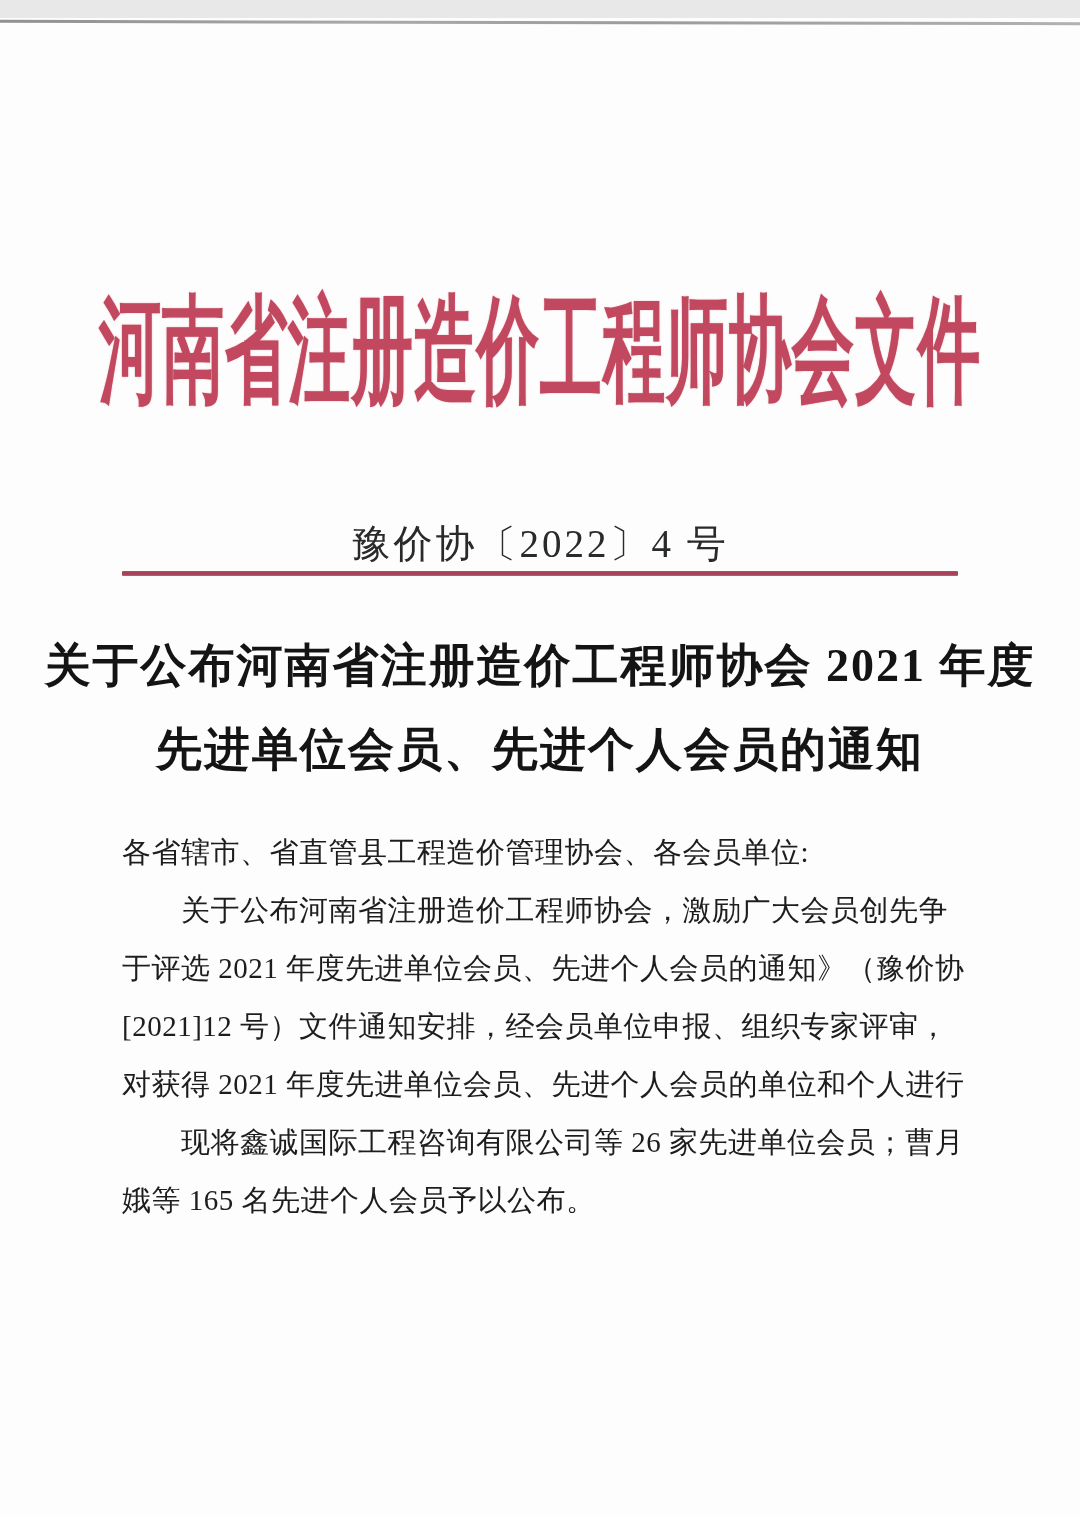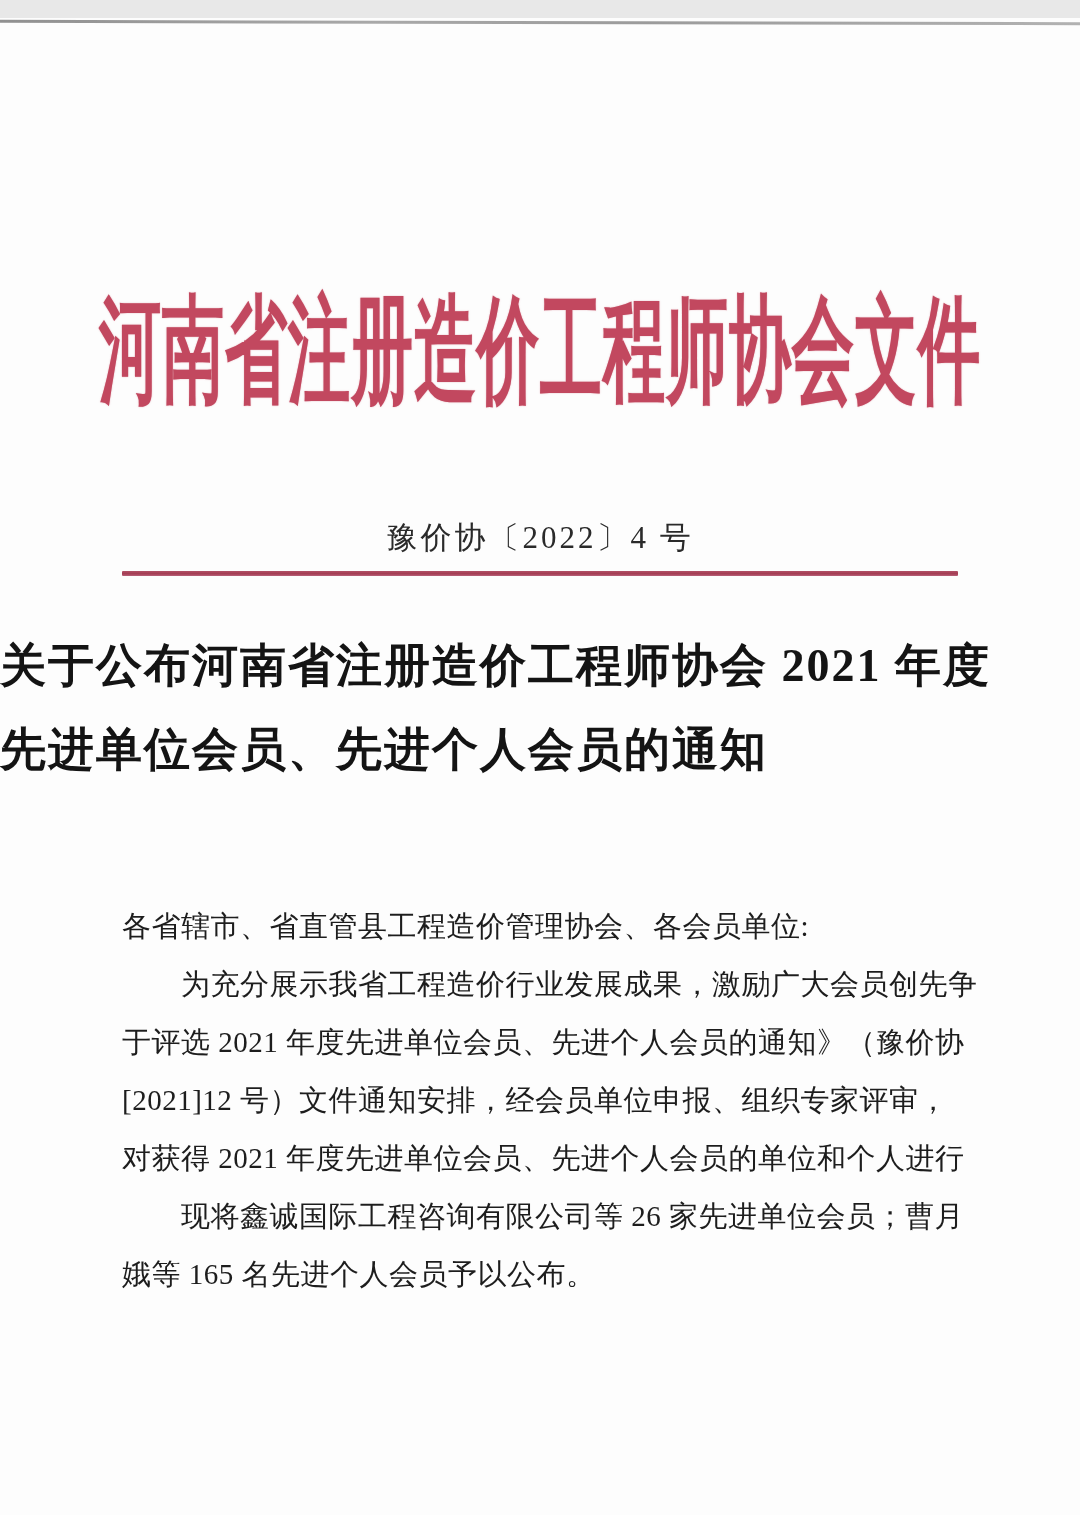--- a/index.html
+++ b/index.html
@@ -54,47 +54,48 @@
     transform-origin:center top;
     white-space:nowrap;
     text-shadow:0 0 1px rgba(194,72,95,.55);
   }
   .doc-number{
     position:absolute;
     top:499px;
     left:0;
     width:100%;
     text-align:center;
-    font-size:31px;
+    font-size:39px;
     letter-spacing:3px;
     color:#2a2a2a;
   }
   .red-rule{
     position:absolute;
     top:553px;
     left:122px;
     width:836px;
     height:5px;
     background:linear-gradient(180deg,#b15066 0%,var(--rule-red) 55%,#b8627a 100%);
     border-radius:1px;
   }
   .doc-title{
     position:absolute;
     top:606px;
     left:0;
     width:100%;
+    text-align:center;
     font-size:46px;
     font-weight:700;
     line-height:84px;
     letter-spacing:2px;
     color:#141414;
   }
   .doc-body{
     position:absolute;
-    top:879px;
+    top:805px;
     left:122px;
     width:860px;
     font-size:29px;
     line-height:58px;
     letter-spacing:.5px;
     color:var(--text-black);
   }
   .doc-body .line{
     white-space:pre;
     height:58px;
@@ -115,21 +116,21 @@
 
   <div class="red-rule"></div>
 
   <div class="doc-title">
     <div>关于公布河南省注册造价工程师协会 2021 年度</div>
     <div>先进单位会员、先进个人会员的通知</div>
   </div>
 
   <div class="doc-body">
     <div class="line">各省辖市、省直管县工程造价管理协会、各会员单位:</div>
-    <div class="line">　　为充分展示我省工程造价行业发展成果，激励广大会员创先争</div>
+    <div class="line">　　关于公布河南省注册造价工程师协会，激励广大会员创先争</div>
     <div class="line">于评选 2021 年度先进单位会员、先进个人会员的通知》（豫价协</div>
     <div class="line">[2021]12 号）文件通知安排，经会员单位申报、组织专家评审，</div>
     <div class="line">对获得 2021 年度先进单位会员、先进个人会员的单位和个人进行</div>
     <div class="line">　　现将鑫诚国际工程咨询有限公司等 26 家先进单位会员；曹月</div>
     <div class="line">娥等 165 名先进个人会员予以公布。</div>
   </div>
 
 </div>
 
 </body></html>

